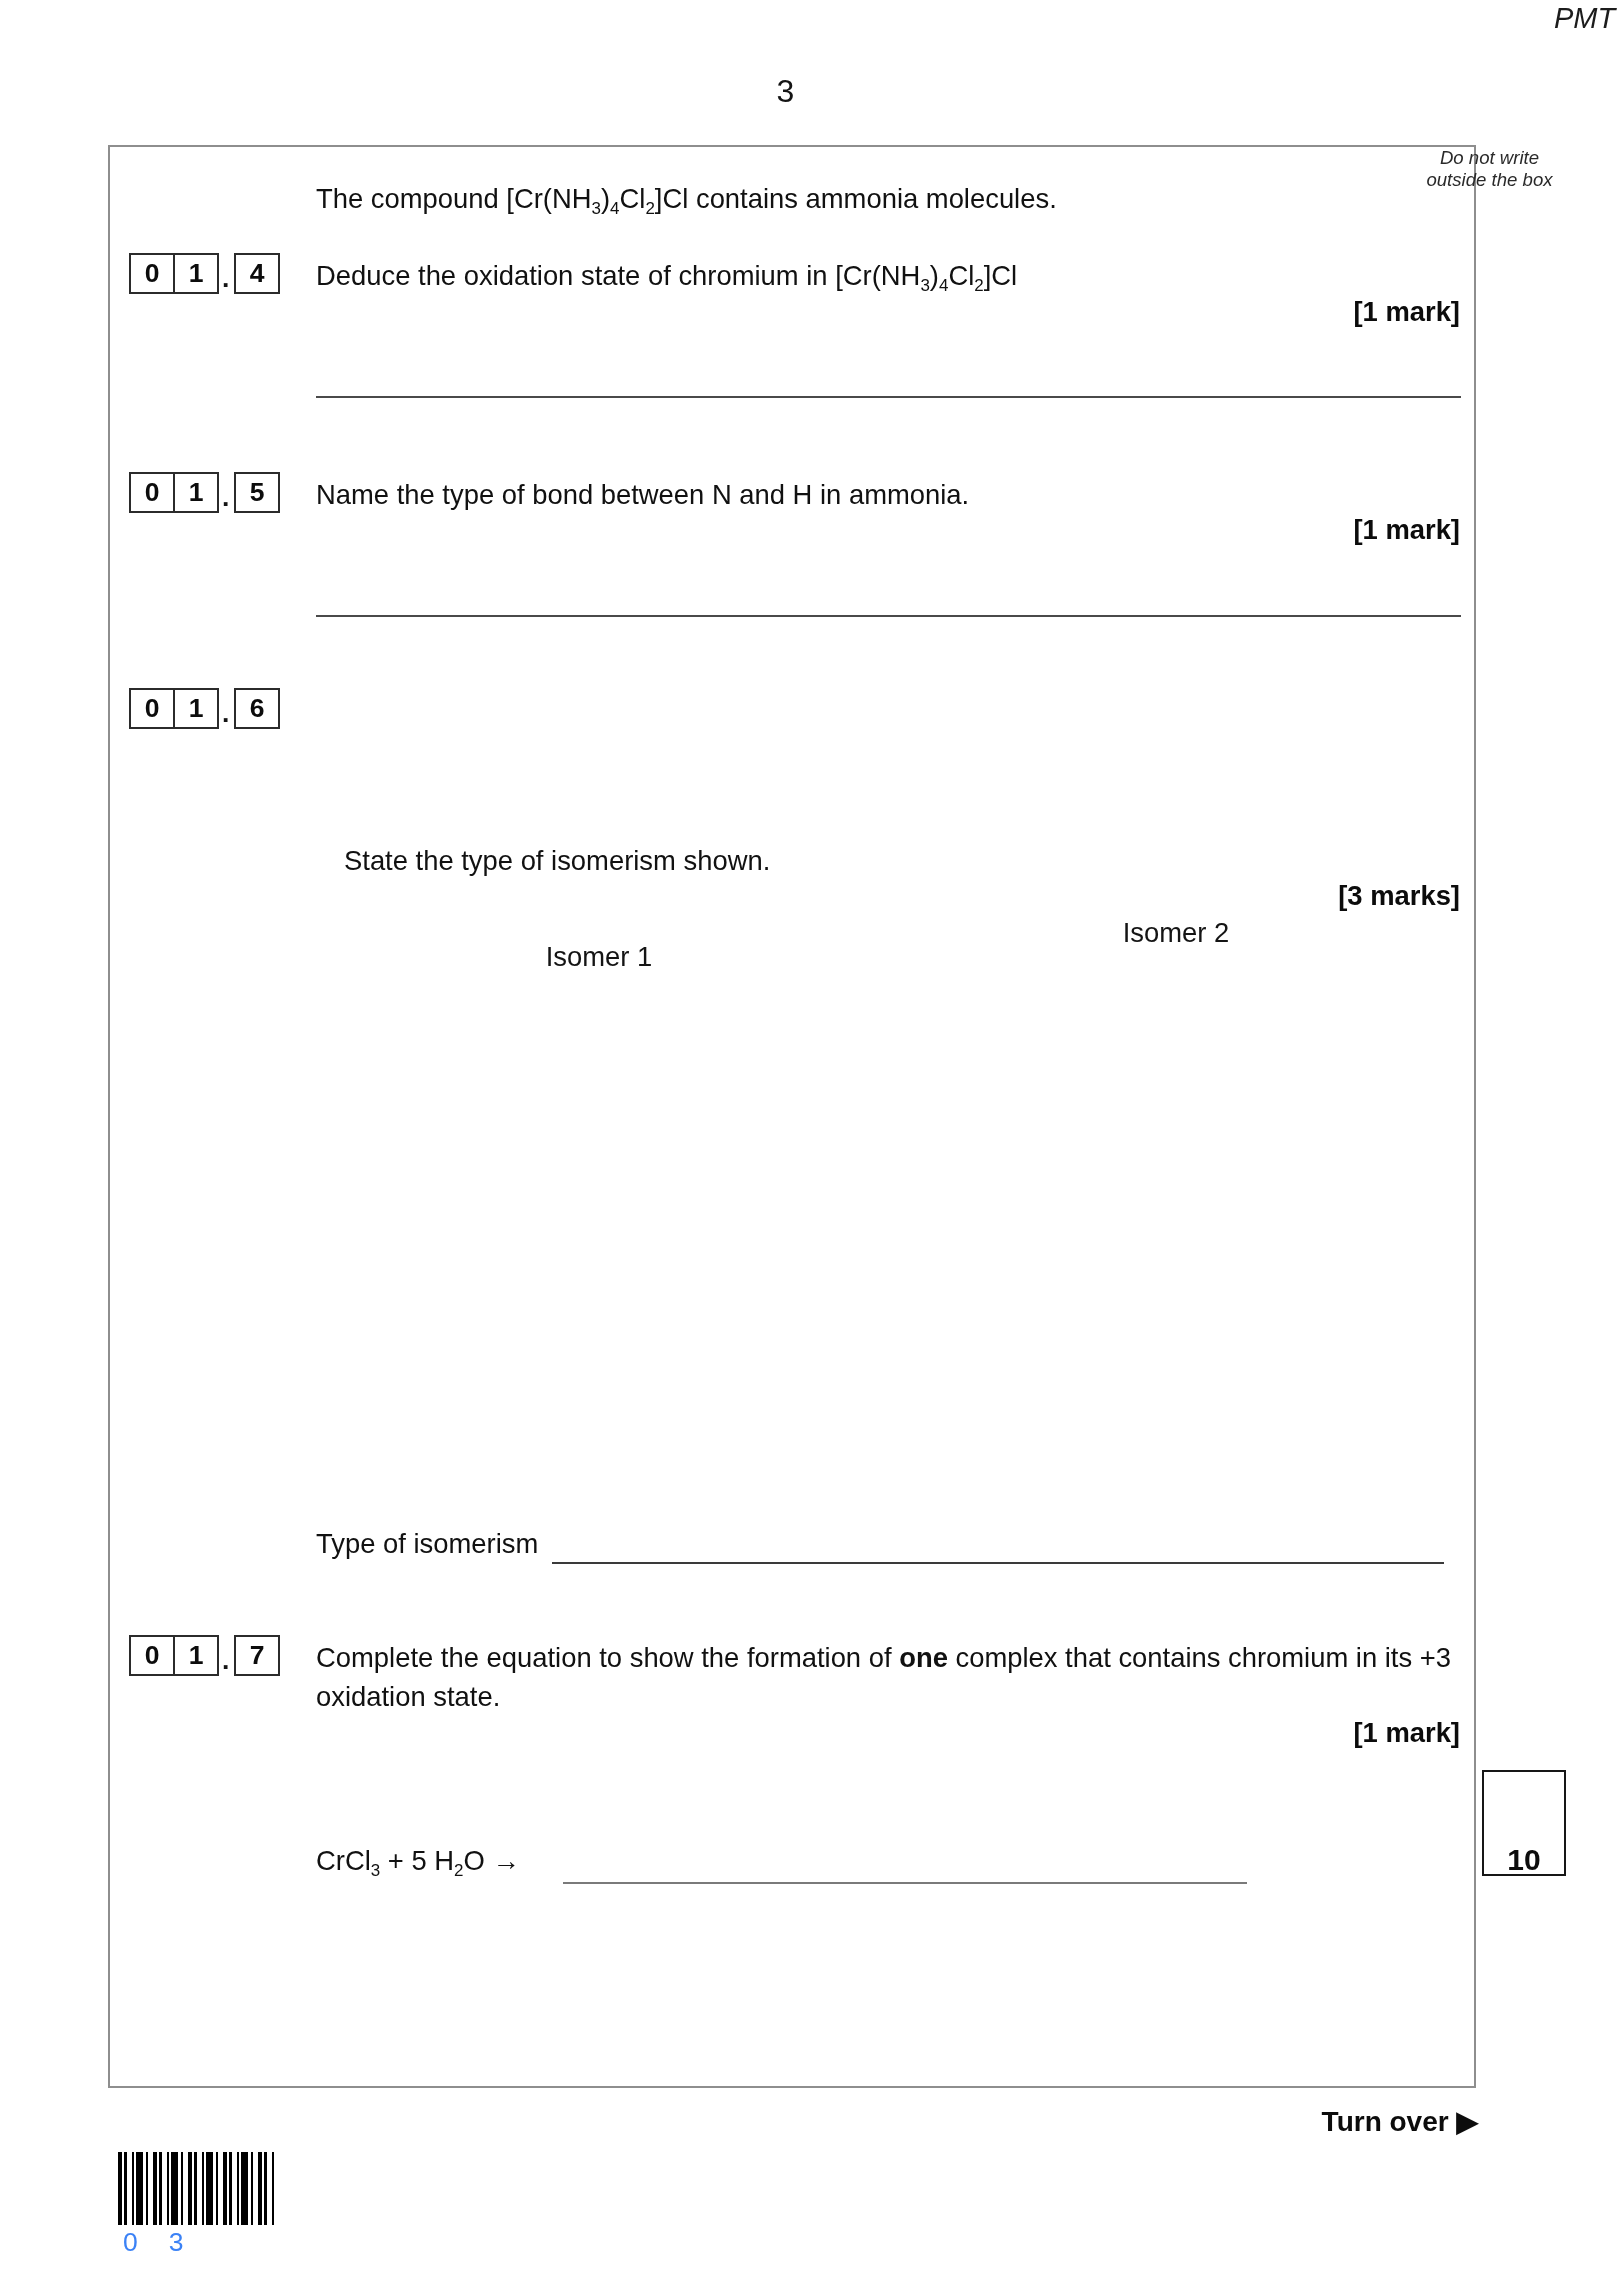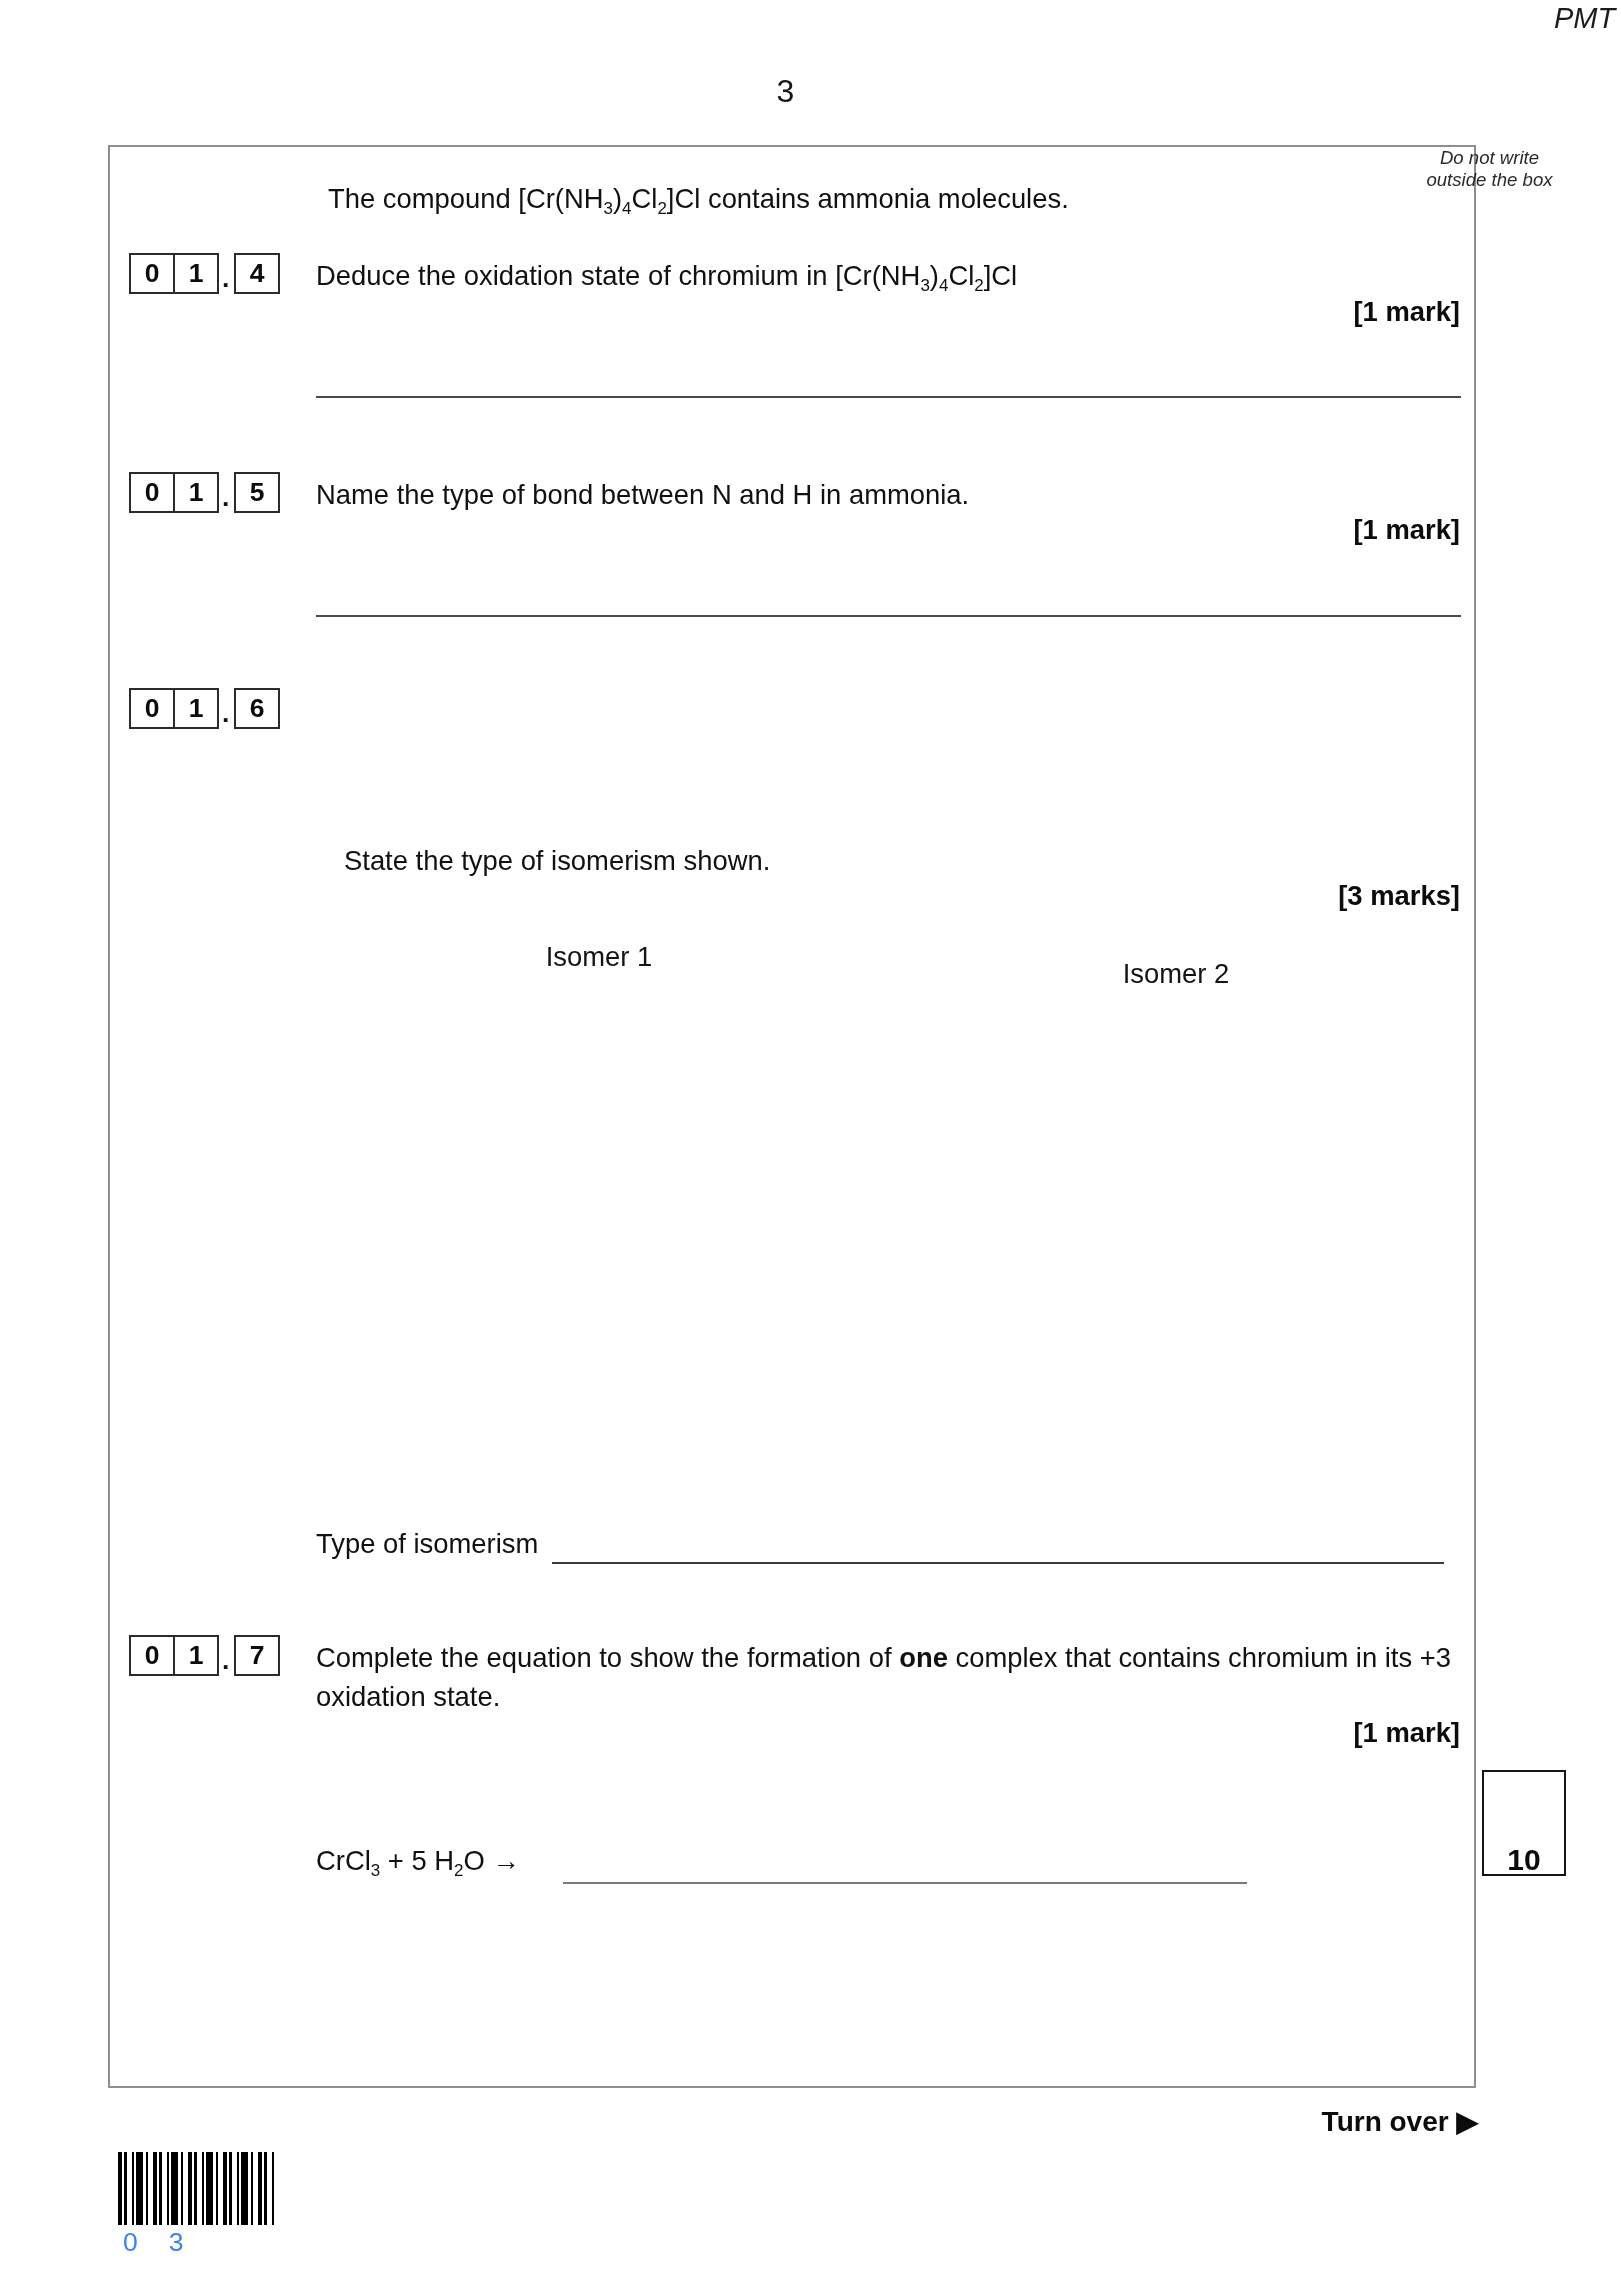--- a/index.html
+++ b/index.html
@@ -58,21 +58,21 @@
 <div class="page">
 
   <div class="abs pmt" style="right:5.9px; top:2px;">PMT</div>
 
   <div class="abs page-num" style="left:766px; top:73px;">3</div>
 
   <div class="abs main-box"></div>
 
   <div class="abs margin-note">Do not write outside the box</div>
 
-  <div class="abs qtext" style="left:316px; top:180px;margin-left:12px;">The compound [Cr(NH<sub>3</sub>)<sub>4</sub>Cl<sub>2</sub>]Cl contains ammonia molecules.</div>
+  <div class="abs qtext" style="left:316px; top:180px;">The compound [Cr(NH<sub>3</sub>)<sub>4</sub>Cl<sub>2</sub>]Cl contains ammonia molecules.</div>
 
   <div class="abs qnum" style="left:129px; top:253px;">
     <div class="qnum-pair">
       <span class="qnum-cell">0</span>
       <span class="qnum-cell">1</span>
     </div>
     <span class="qnum-dot">.</span>
     <span class="qnum-cell boxed">4</span>
   </div>
   <div class="abs qtext" style="left:316px; top:257px;">Deduce the oxidation state of chromium in [Cr(NH<sub>3</sub>)<sub>4</sub>Cl<sub>2</sub>]Cl</div>
@@ -95,21 +95,21 @@
     <div class="qnum-pair">
       <span class="qnum-cell">0</span>
       <span class="qnum-cell">1</span>
     </div>
     <span class="qnum-dot">.</span>
     <span class="qnum-cell boxed">6</span>
   </div>
   <div class="abs qtext" style="left:316px; top:842px;margin-left:28px;">State the type of isomerism shown.</div>
   <div class="abs marks" style="right:161px; top:880px;">[3 marks]</div>
   <div class="abs center-label" style="left:501px; top:941px; width:196px;">Isomer 1</div>
-  <div class="abs center-label" style="left:1078px; top:958px; width:196px;">Isomer 2</div>
+  <div class="abs center-label" style="left:1078px; top:917px; width:196px;">Isomer 2</div>
   <div class="abs" style="left:316px; top:980px; width:1145px; height:529px;"></div>
 
   <div class="abs flex-row" style="left:316px; top:1529px; width:1128px; height:35px;">
     <span class="qtext">Type of isomerism</span>
     <span class="fill-line"></span>
   </div>
 
   <div class="abs qnum" style="left:129px; top:1635px;">
     <div class="qnum-pair">
       <span class="qnum-cell">0</span>

